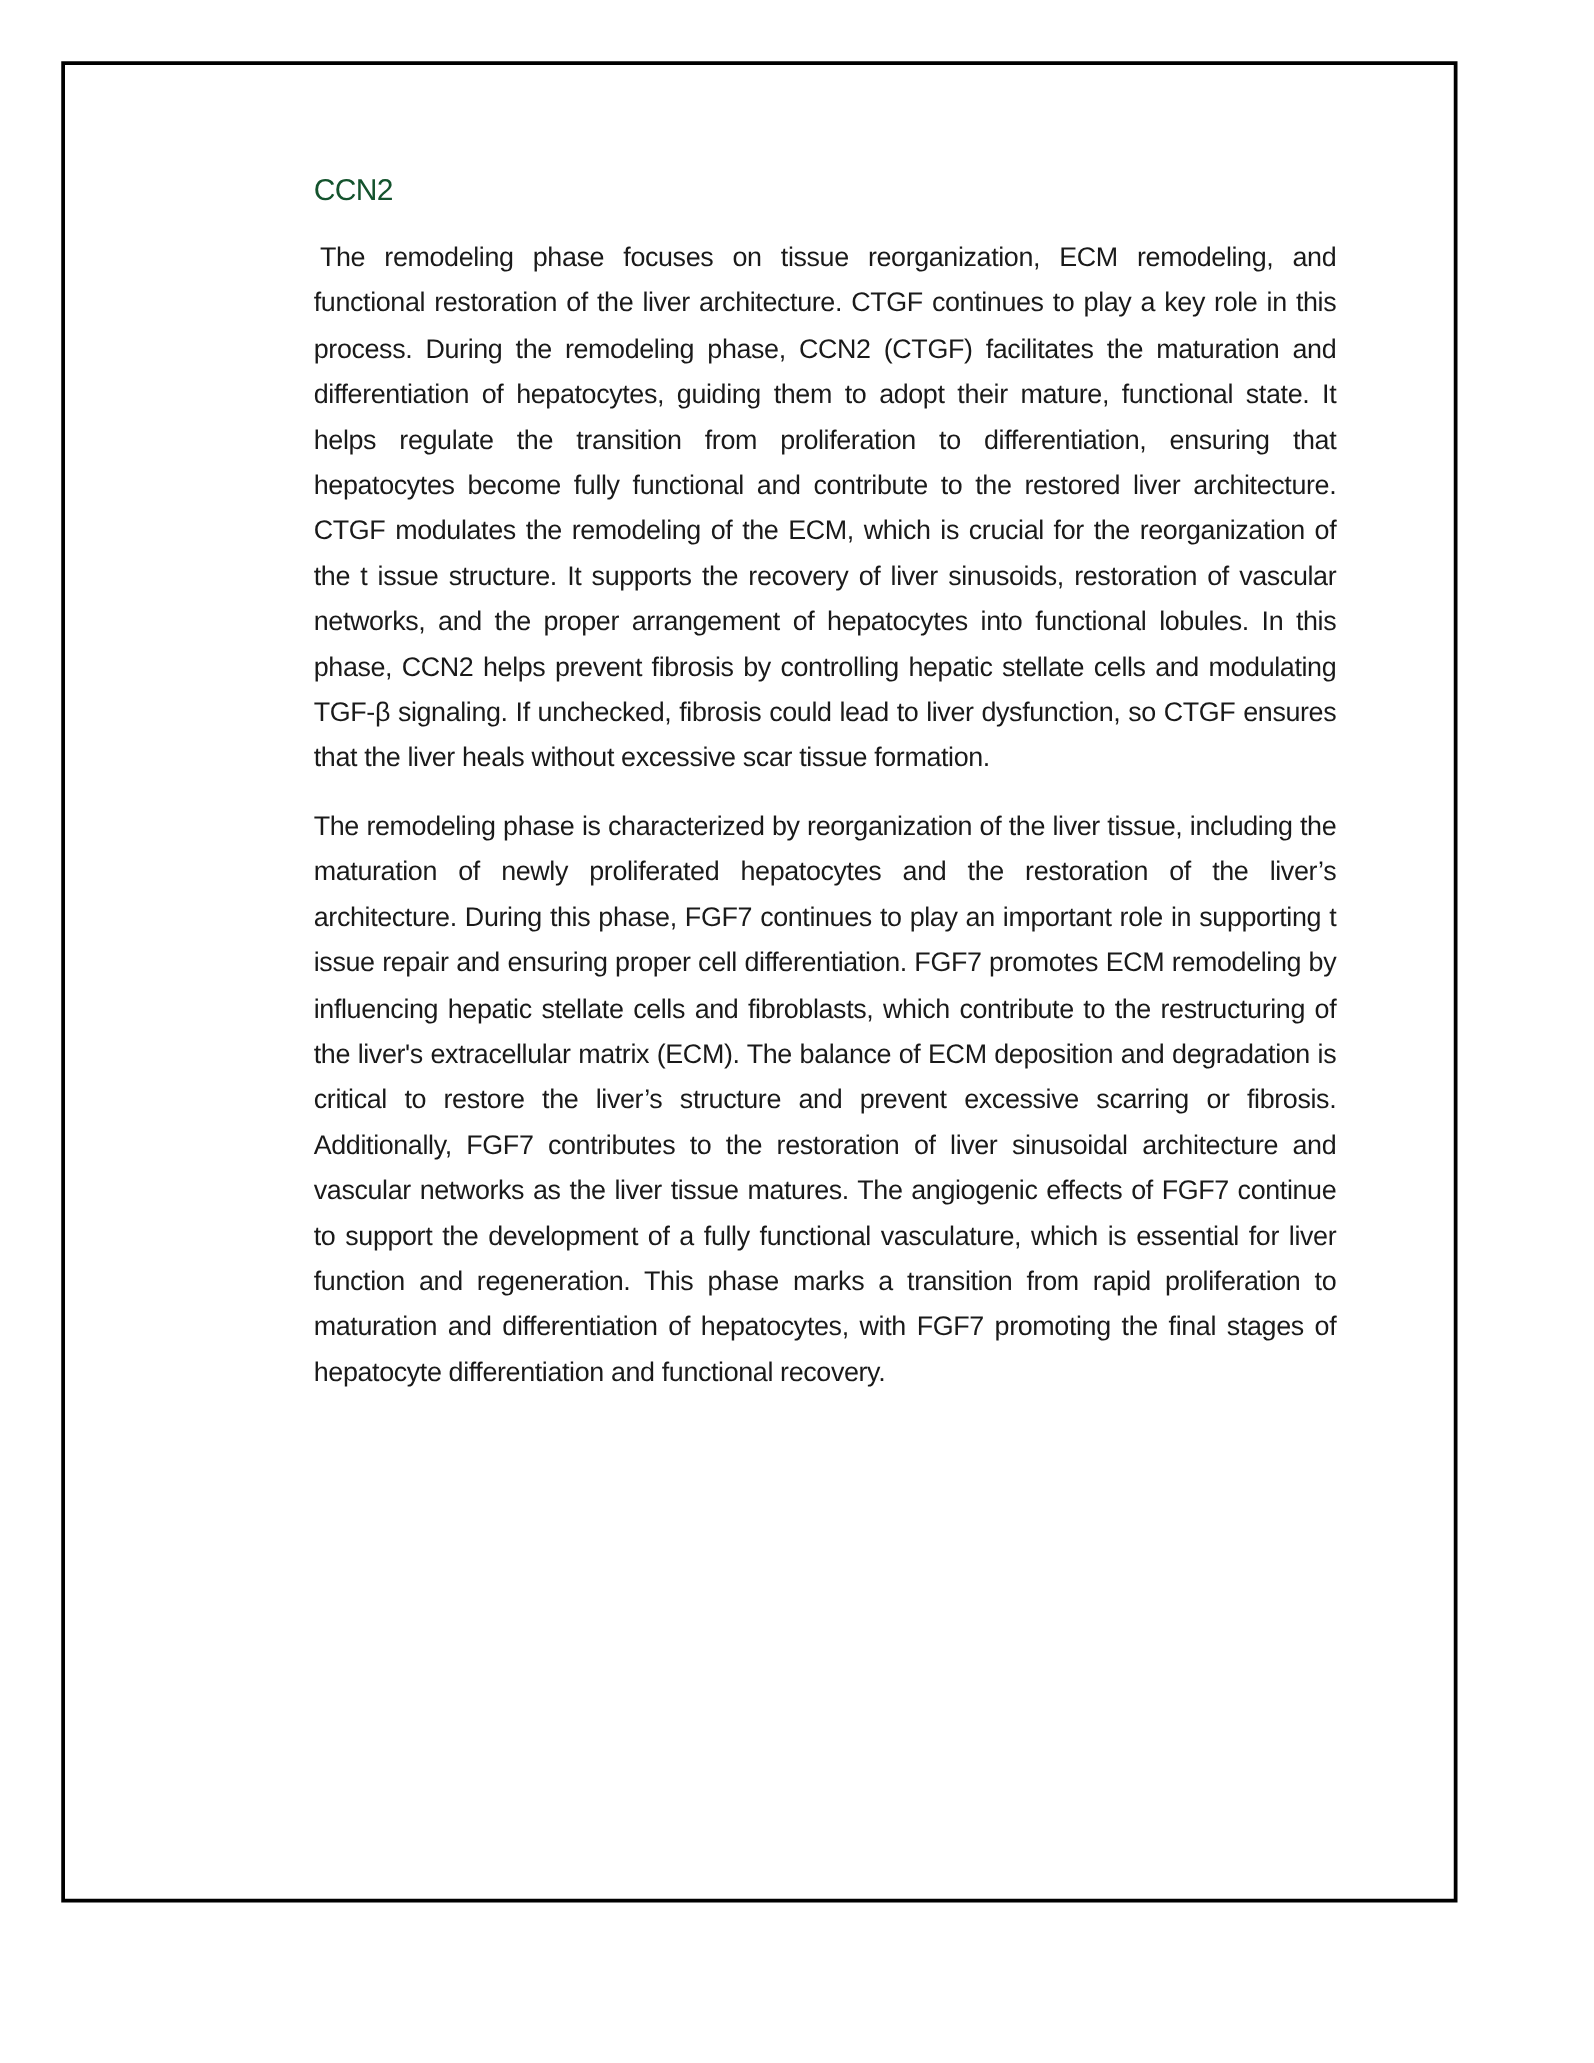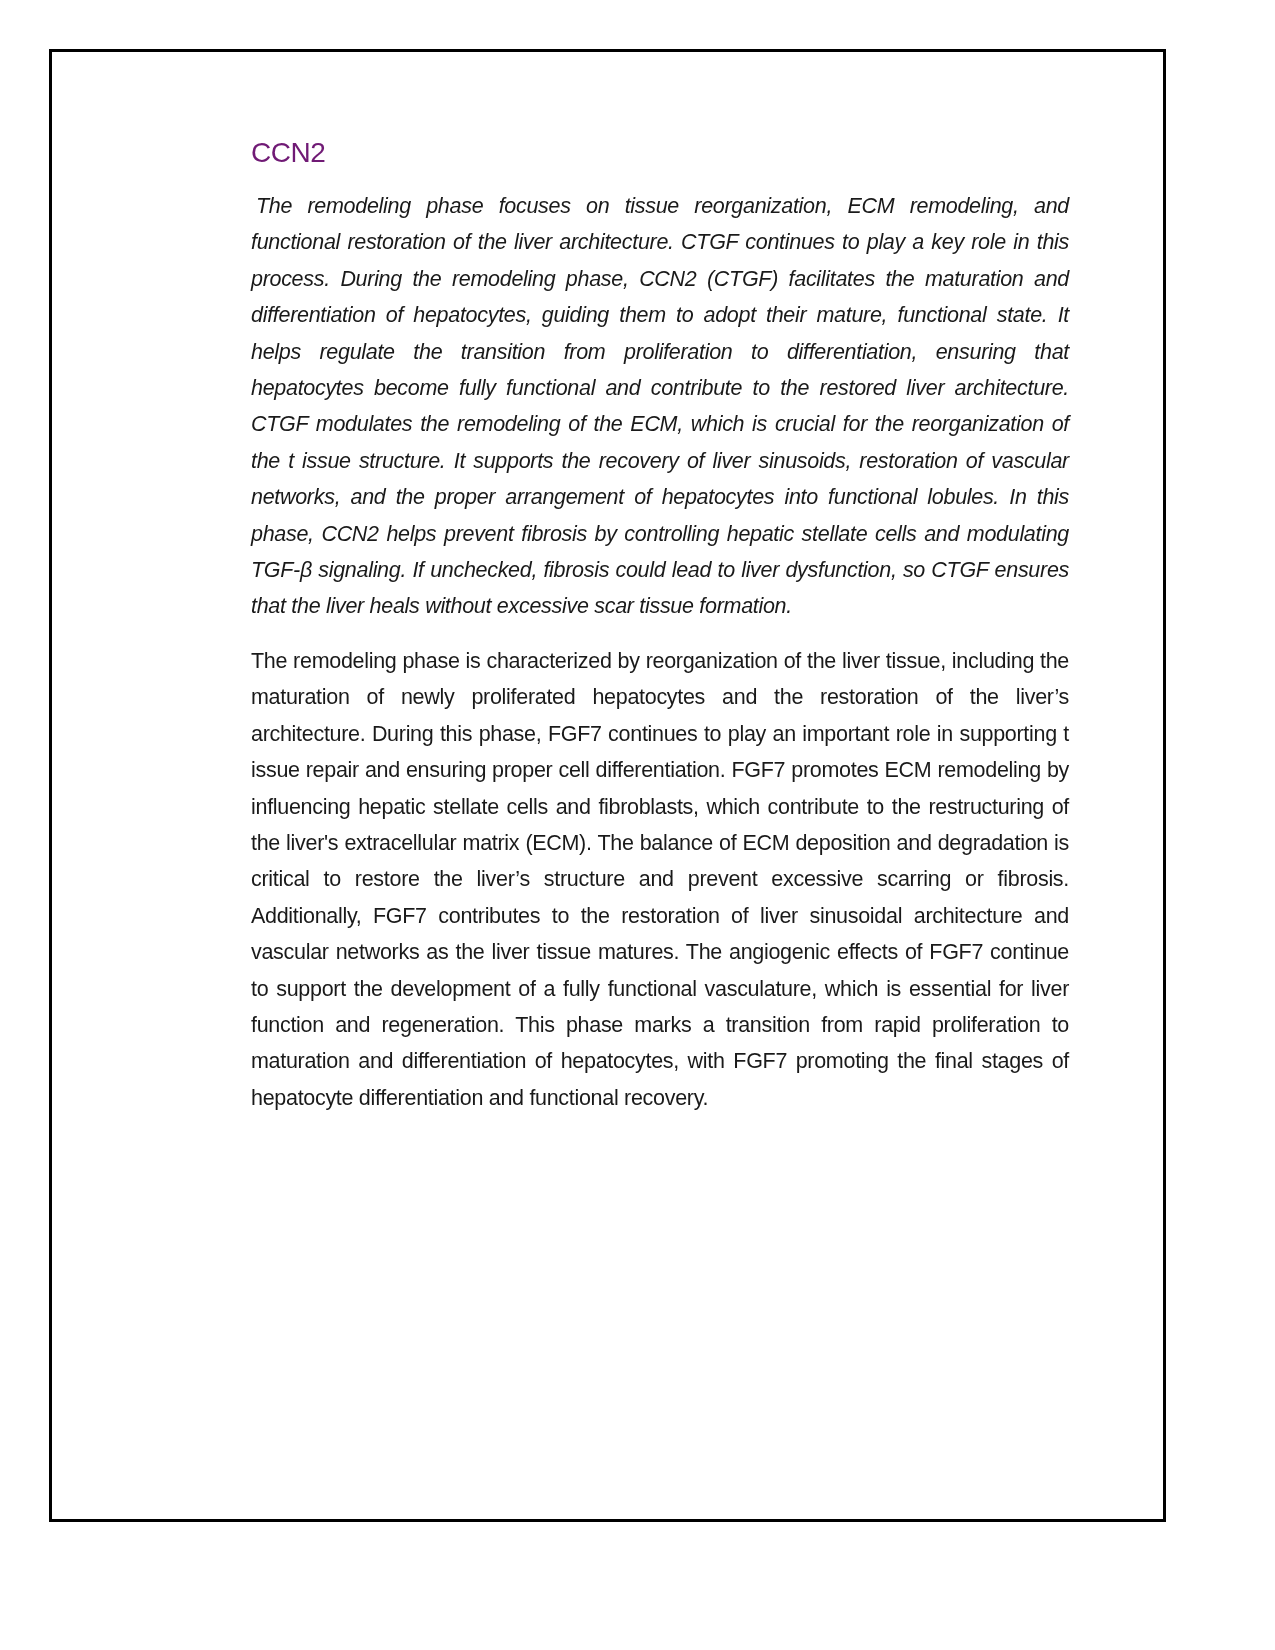--- a/index.html
+++ b/index.html
@@ -7,36 +7,36 @@
     .page-border {
       position: absolute; left: 49px; top: 49px; width: 1111px; height: 1467px;
       border: 3px solid #000000;
     }
     .content {
       position: absolute; left: 251px; top: 138px; width: 818px;
       font-family: "Liberation Sans", sans-serif;
       color: #1a1a1a;
     }
     .heading {
-      color: #701a75;
-      font-size: 28px;
+      color: #14532d;
+      font-size: 24px;
       line-height: 30px;
       margin: 0 0 20px 0;
       font-weight: normal;
       letter-spacing: -0.5px;
     }
     .para {
       font-size: 21.5px;
       line-height: 36.4px;
       text-align: justify;
       margin: 0 0 18px 0;
       letter-spacing: -0.3px;
       word-spacing: 0px;
     }
-    .para.first-indent { text-indent: 5px; font-style: italic; }
+    .para.first-indent { text-indent: 5px; }
     .section { margin-bottom: 0; }
   </style>
 </head>
 <body>
 
 <div class="page-border"></div>
 
 <div class="content">
   <div class="section">
     <h2 class="heading">CCN2</h2>

